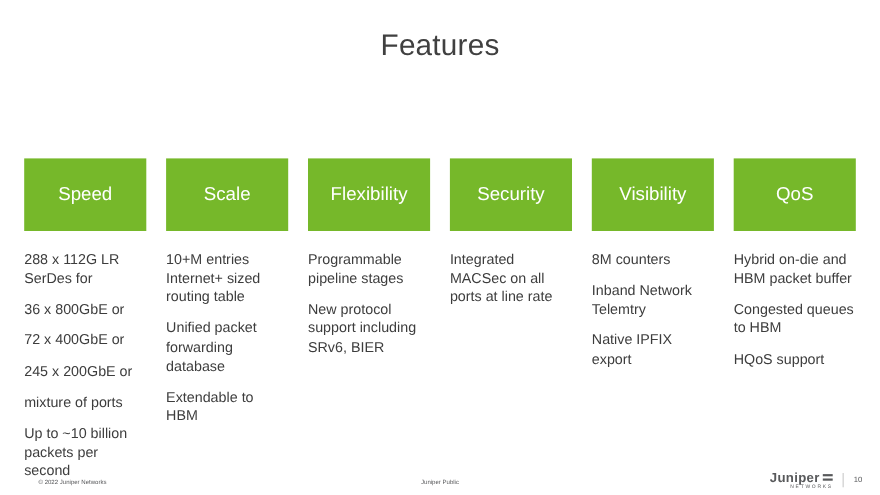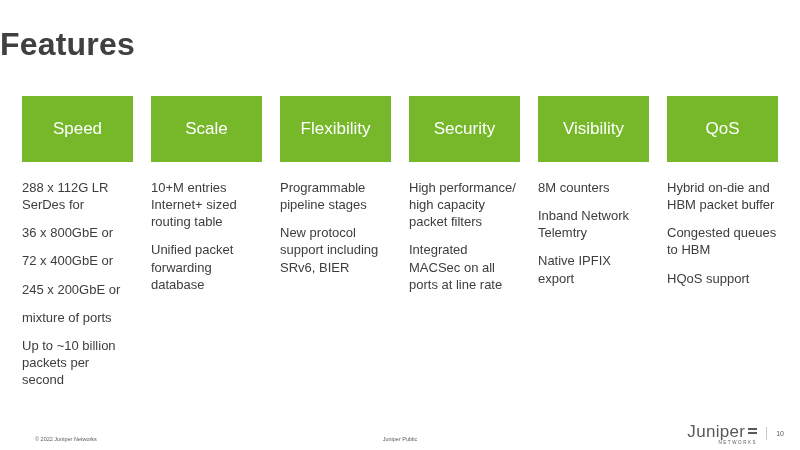--- a/index.html
+++ b/index.html
@@ -12,36 +12,38 @@
   html,body{width:800px;height:450px;}
   body{
     background:#ffffff;
     font-family:"Liberation Sans", sans-serif;
     overflow:hidden;
   }
   .slide{position:relative;width:800px;height:450px;background:#fff;}
 
   .title{
     position:absolute;top:26px;left:0;right:0;
-    font-size:32px;font-weight:700;color:var(--title);
+    text-align:center;
+    font-size:27px;font-weight:400;color:var(--title);
     letter-spacing:.2px;
   }
 
   .columns{
     position:absolute;top:96px;left:22px;width:756px;
     display:grid;grid-template-columns:repeat(6,1fr);column-gap:18px;
   }
   .col-header{
     background:var(--green);
     color:#fff;
     height:66px;
     display:flex;align-items:center;justify-content:center;
     font-size:17px;font-weight:400;
     text-align:center;
     padding:0 4px;
+    margin-top:48px;
   }
   .col-body{margin-top:17px;}
   .col-item{
     font-size:13px;
     line-height:1.32;
     color:var(--body);
     margin-bottom:11px;
   }
 
   .footer{position:absolute;left:0;right:0;bottom:0;height:28px;}
@@ -54,21 +56,21 @@
     text-align:center;
     font-size:5.5px;color:var(--footer);
   }
   .footer-right{
     position:absolute;right:16px;bottom:5px;
     display:flex;align-items:center;gap:9px;
   }
   .logo{display:flex;flex-direction:column;align-items:flex-end;line-height:1;}
   .logo-row{display:flex;align-items:center;gap:3px;}
   .logo-word{
-    font-size:17px;color:var(--footer);font-weight:400;letter-spacing:.3px;
+    font-size:12px;color:var(--footer);font-weight:700;letter-spacing:.3px;
   }
   .logo-mark{display:inline-flex;flex-direction:column;gap:2px;}
   .logo-mark i{display:block;width:9px;height:2px;background:var(--footer);}
   .logo-sub{
     font-size:4.5px;color:var(--footer);letter-spacing:1.6px;margin-top:1px;
   }
   .page-divider{width:1px;height:13px;background:#c9c9c9;}
   .page-number{font-size:7px;color:var(--footer);}
 </style>
 </head>
@@ -90,35 +92,35 @@
         <div class="col-item">mixture of ports</div>
         <div class="col-item">Up to ~10 billion packets per second</div>
       </div>
     </div>
 
     <div class="column">
       <div class="col-header">Scale</div>
       <div class="col-body">
         <div class="col-item">10+M entries Internet+ sized routing table</div>
         <div class="col-item">Unified packet forwarding database</div>
+        <div class="col-item">Extendable to HBM</div>
       </div>
     </div>
 
     <div class="column">
       <div class="col-header">Flexibility</div>
       <div class="col-body">
         <div class="col-item">Programmable pipeline stages</div>
         <div class="col-item">New protocol support including SRv6, BIER</div>
       </div>
     </div>
 
     <div class="column">
       <div class="col-header">Security</div>
       <div class="col-body">
-        <div class="col-item">High performance/ high capacity packet filters</div>
         <div class="col-item">Integrated MACSec on all ports at line rate</div>
       </div>
     </div>
 
     <div class="column">
       <div class="col-header">Visibility</div>
       <div class="col-body">
         <div class="col-item">8M counters</div>
         <div class="col-item">Inband Network Telemtry</div>
         <div class="col-item">Native IPFIX export</div>

